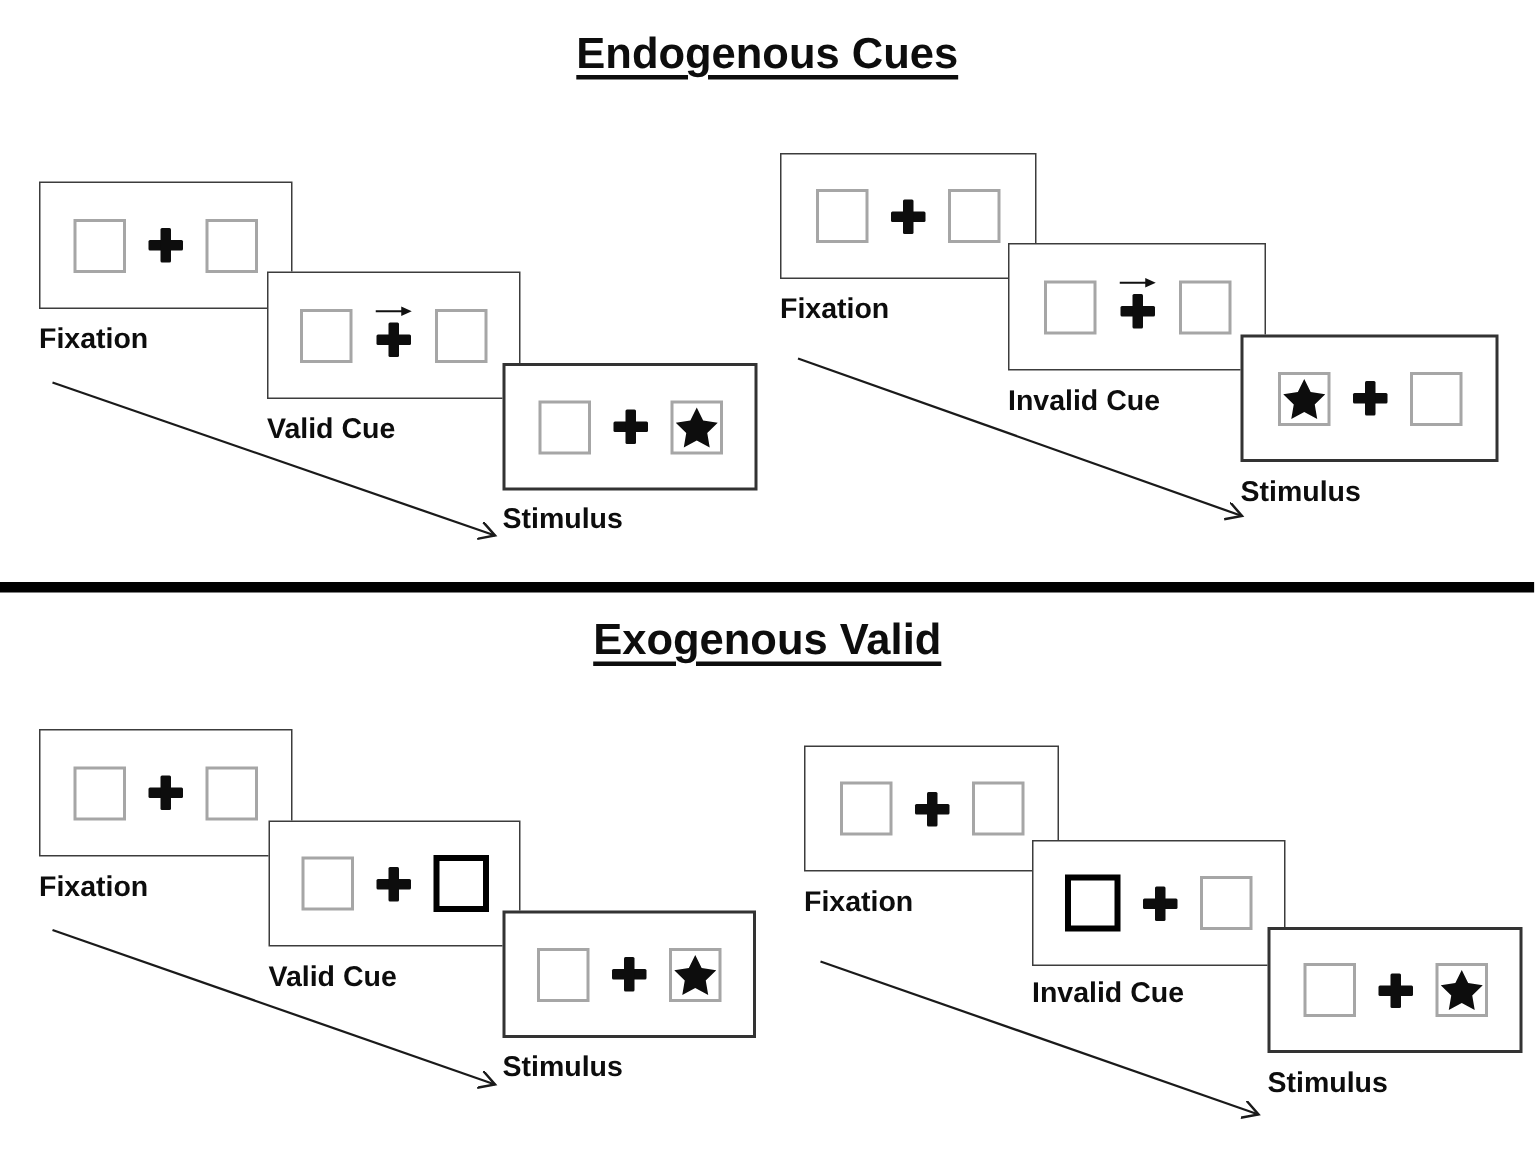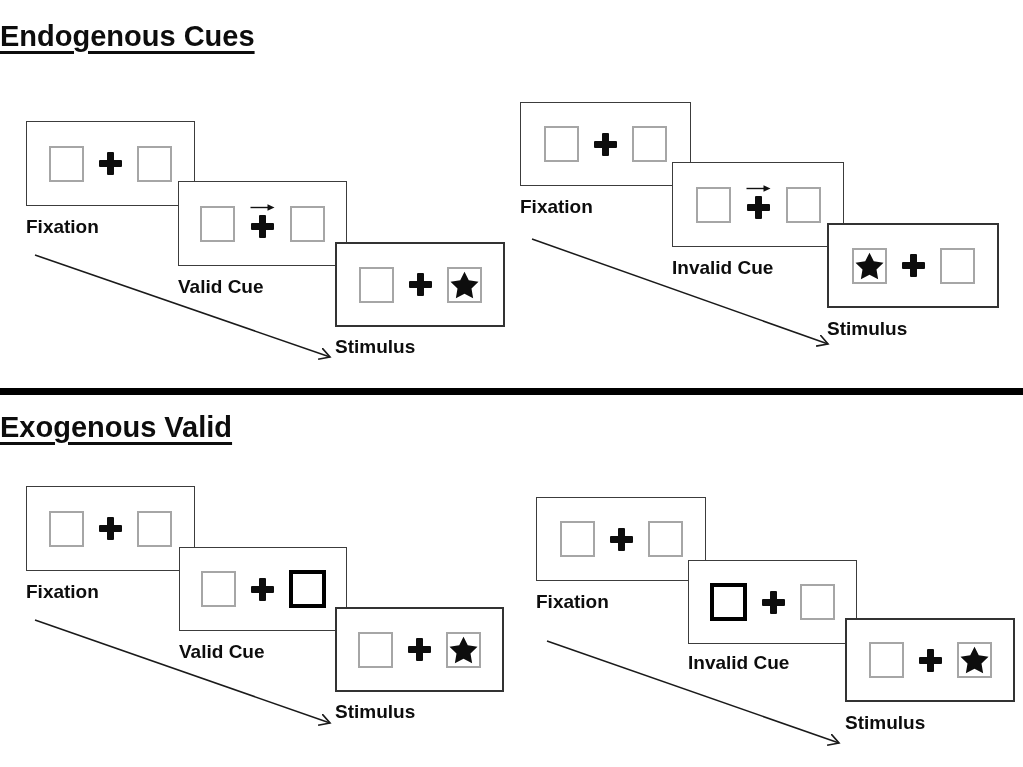--- a/index.html
+++ b/index.html
@@ -1,18 +1,18 @@
 <!DOCTYPE html>
 <html><head>
 <meta charset="utf-8">
 <style>
   html,body{margin:0;padding:0;background:#ffffff;}
   .page{position:relative;width:1023px;height:767px;background:#ffffff;overflow:hidden;
         font-family:"Liberation Sans", sans-serif;color:#0d0d0d;}
-  .section-title{position:absolute;left:0;width:100%;text-align:left;
+  .section-title{position:absolute;left:0;width:100%;text-align:center;
         font-size:29px;font-weight:700;text-decoration:underline;
         text-decoration-thickness:3px;text-underline-offset:5px;}
   .divider{position:absolute;left:0;top:388px;width:1023px;height:7px;background:#000000;}
   .panel{position:absolute;background:#ffffff;border:1px solid #3c3c3c;
         display:flex;align-items:center;justify-content:center;gap:15px;box-sizing:border-box;}
   .panel.stim{border-width:2px;border-color:#333333;}
   .sq{display:inline-flex;align-items:center;justify-content:center;box-sizing:border-box;
         width:35px;height:36px;border:2px solid #a6a6a6;background:#ffffff;}
   .sq.thick{width:37px;height:38px;border:4px solid #000000;}
   .plus{position:relative;width:23px;height:23px;flex:0 0 auto;}

